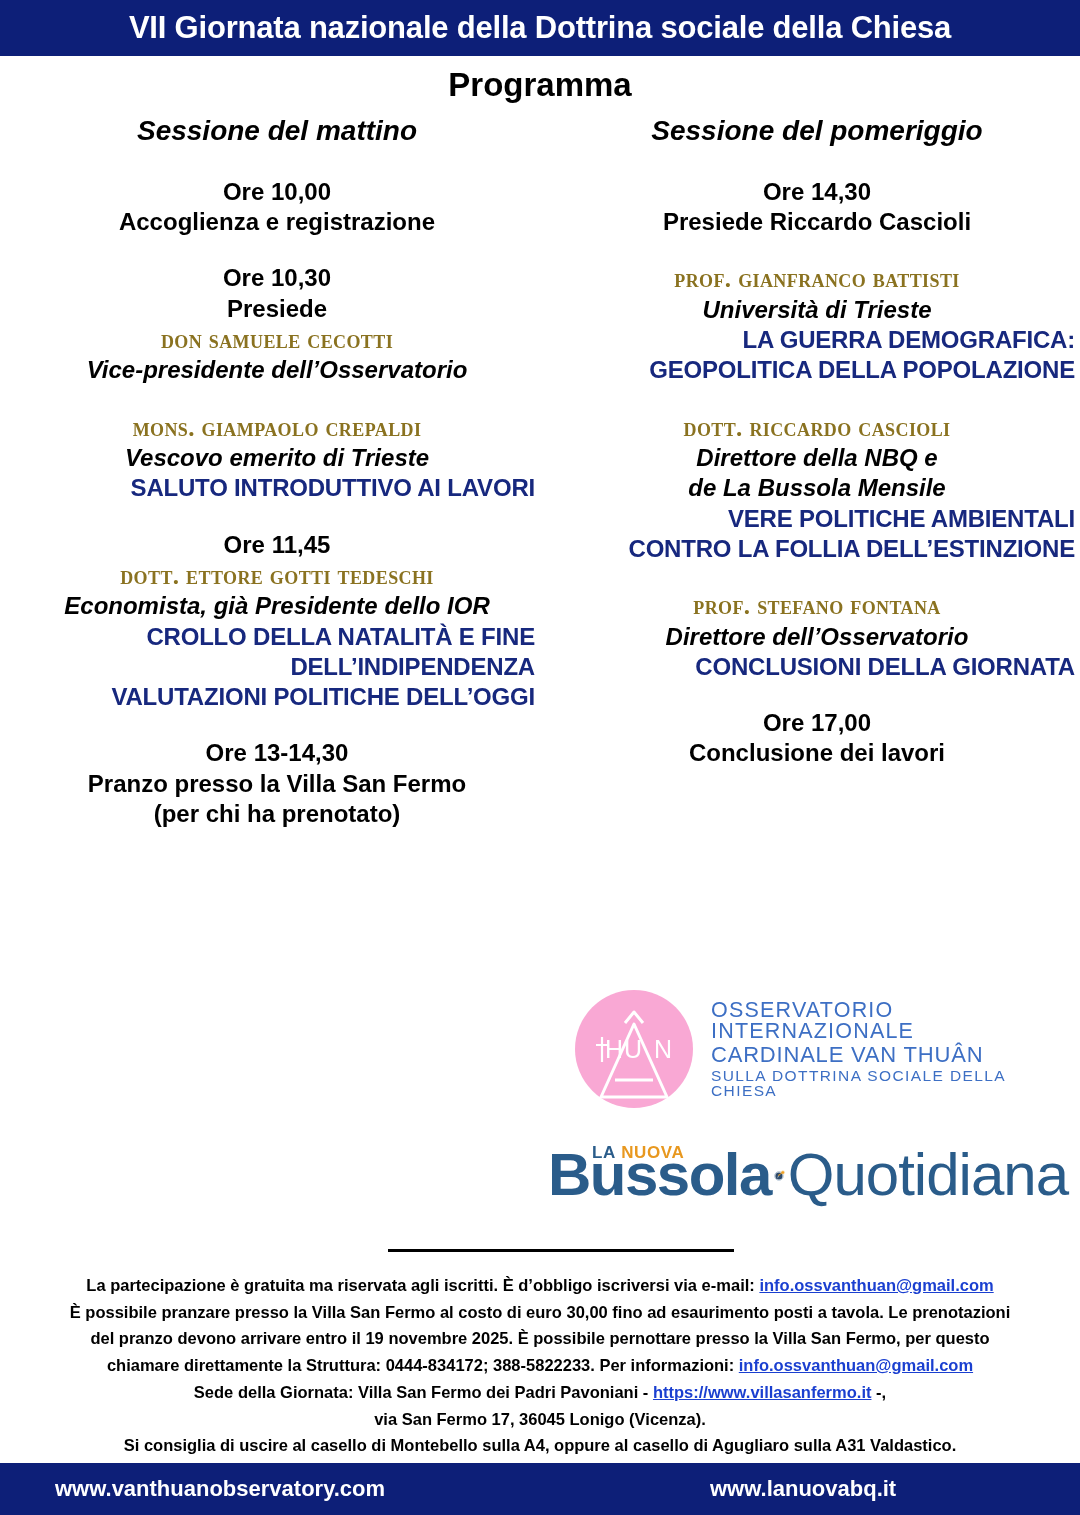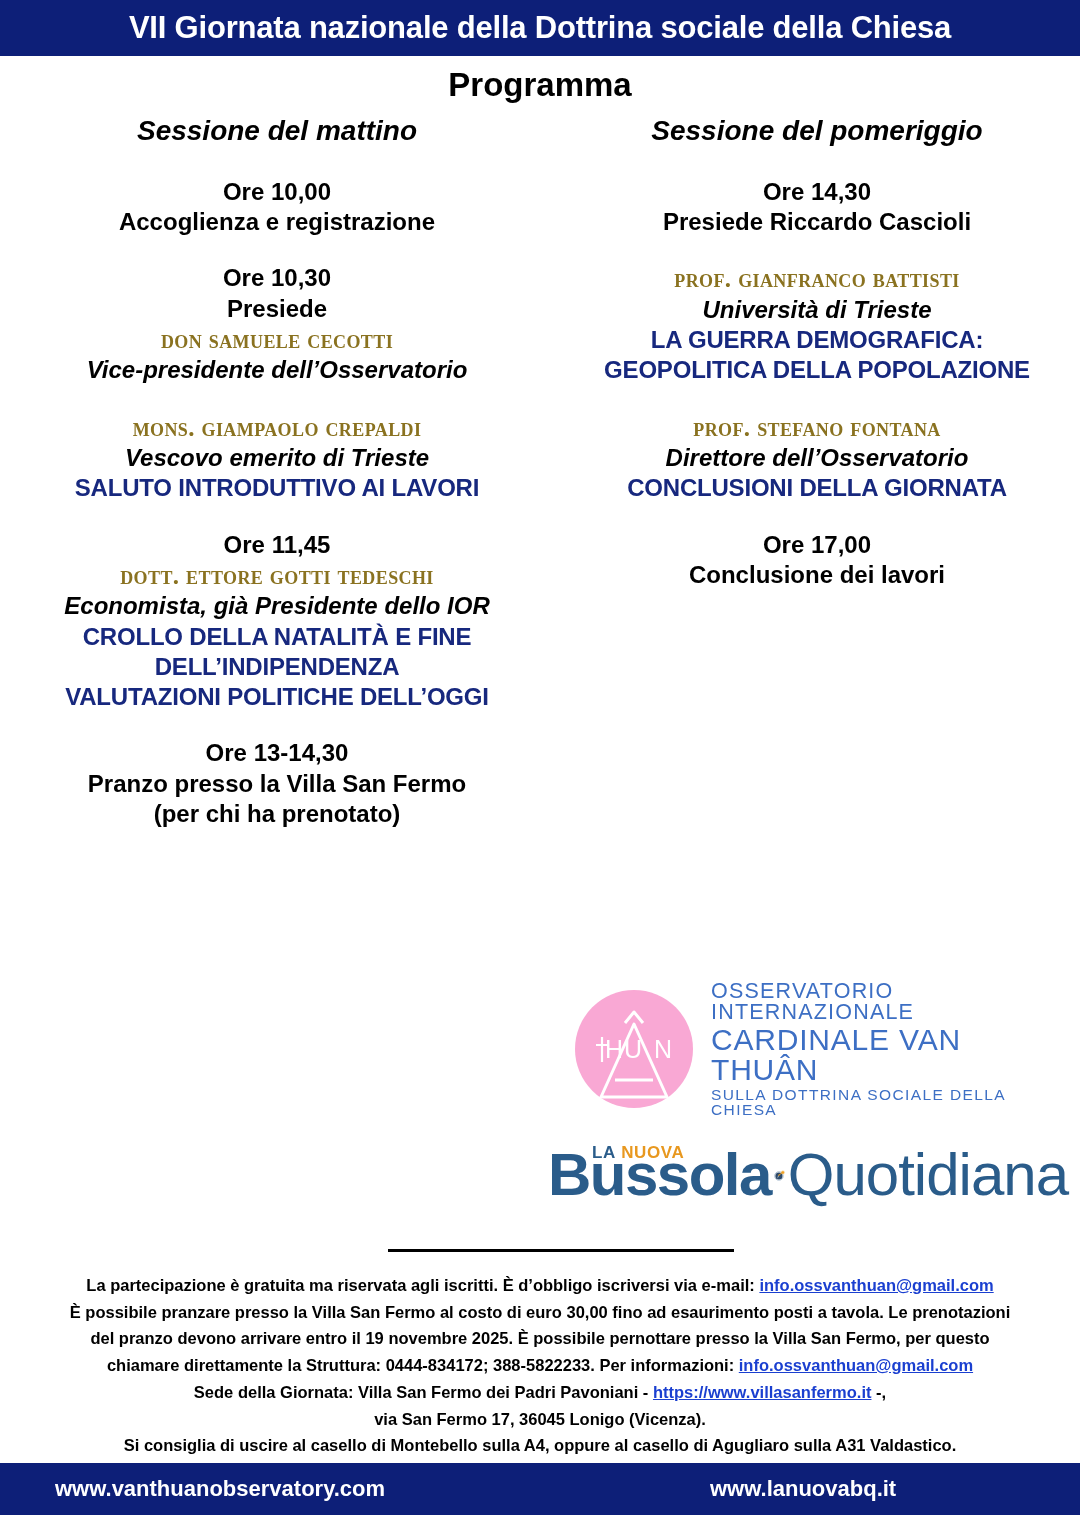--- a/index.html
+++ b/index.html
@@ -47,36 +47,36 @@
   .ln { line-height:1.26; }
   .time   { font-size:24px; font-weight:bold; color:#000; }
   .plain  { font-size:24px; font-weight:bold; color:#000; }
   .role   { font-size:24px; font-weight:bold; font-style:italic; color:#000; }
   .name   {
     font-size:25px; font-weight:bold; color:#8a7220;
     font-variant: small-caps; text-transform: lowercase;
     font-family:"Liberation Serif", serif; letter-spacing:0.4px;
   }
   .name::first-letter { font-size:1em; }
-  .topic  { font-size:24px; font-weight:bold; color:#17287e; letter-spacing:-0.2px; }
+  .topic  { font-size:24px; font-weight:bold; color:#17287e; letter-spacing:-0.2px;text-align:right; }
 
   
   .logo-vt {
     position:absolute; left:575px; top:988px;
     width:470px; height:122px;
     display:flex; align-items:center;
   }
   .vt-circle {
     width:118px; height:118px; border-radius:50%;
     background:#f9a8d4; position:relative; flex:0 0 auto;
   }
   .vt-text-svg { position:absolute; left:0; top:0; }
   .vt-words { margin-left:18px; line-height:1.0; }
   .vt-l1 { font-size:21.5px; color:#3d6fc4; letter-spacing:1.2px; font-weight:400; }
-  .vt-l2 { font-size:30px; color:#3d6fc4; letter-spacing:0.8px; font-weight:400; margin-top:1px;}
+  .vt-l2 { font-size:22px; color:#3d6fc4; letter-spacing:0.8px; font-weight:400; margin-top:1px;}
   .vt-l3 { font-size:15.5px; color:#3d6fc4; letter-spacing:1.4px; font-weight:400; margin-top:2px;}
 
   .logo-bq {
     position:absolute; left:548px; top:1122px;
     width:520px; height:106px;
     display:flex; align-items:center;
   }
   .bq-left { position:relative; }
   .bq-lanuova { position:absolute; left:44px; top:-2px; font-size:17px; font-weight:bold; letter-spacing:0.6px; }
   .bq-la { color:#2a5c8a; }
@@ -167,20 +167,27 @@
         <div class="ln plain">Presiede Riccardo Cascioli</div>
       </div>
 
       <div class="blk">
         <div class="ln name">Prof. Gianfranco Battisti</div>
         <div class="ln role">Università di Trieste</div>
         <div class="ln topic">LA GUERRA DEMOGRAFICA:</div>
         <div class="ln topic">GEOPOLITICA DELLA POPOLAZIONE</div>
       </div>
 
+      <div class="blk">
+        <div class="ln name">Dott. Riccardo Cascioli</div>
+        <div class="ln role">Direttore della NBQ e</div>
+        <div class="ln role">de La Bussola Mensile</div>
+        <div class="ln topic">VERE POLITICHE AMBIENTALI</div>
+        <div class="ln topic">CONTRO LA FOLLIA DELL’ESTINZIONE</div>
+      </div>
 
       <div class="blk">
         <div class="ln name">Prof. Stefano Fontana</div>
         <div class="ln role">Direttore dell’Osservatorio</div>
         <div class="ln topic">CONCLUSIONI DELLA GIORNATA</div>
       </div>
 
       <div class="blk">
         <div class="ln time">Ore 17,00</div>
         <div class="ln plain">Conclusione dei lavori</div>

